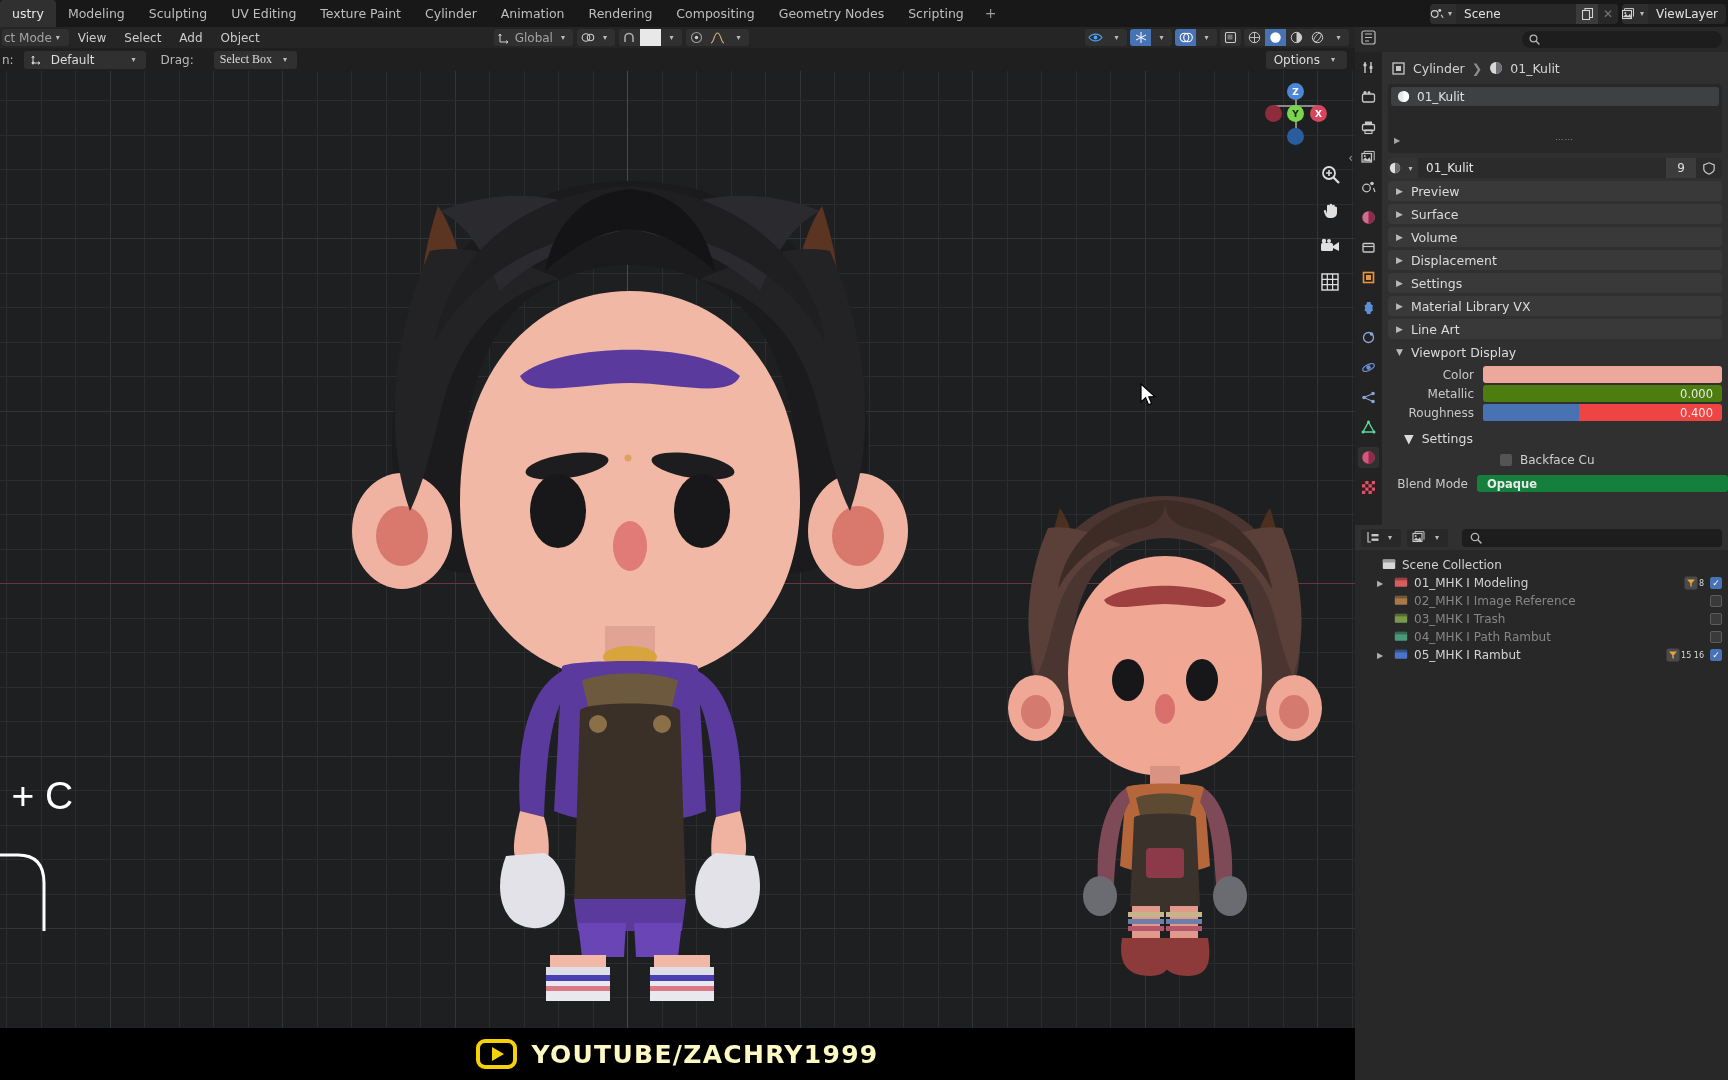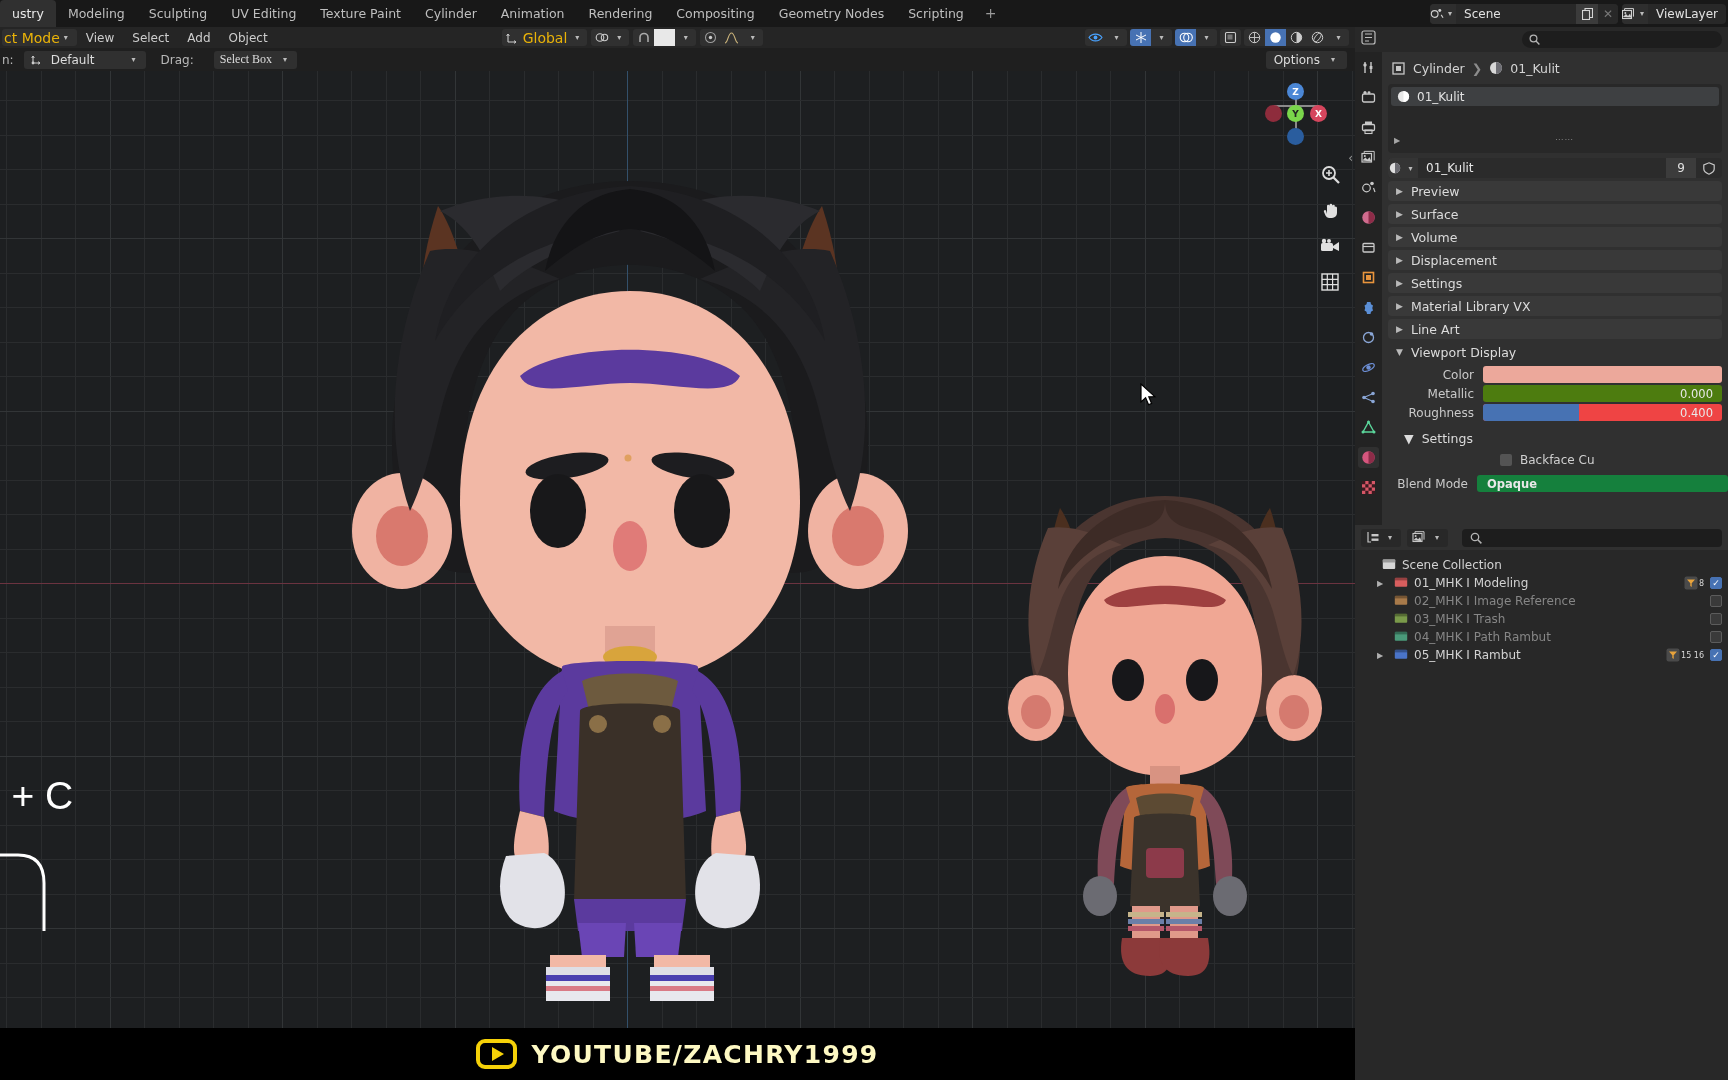--- a/index.html
+++ b/index.html
@@ -25,21 +25,21 @@
   .scene-btn { width:22px; height:20px; background:#3b3b3b; color:#d5d5d5;
     font-size:11px; display:flex; align-items:center; justify-content:center; }
   .scene-x { width:20px; height:20px; color:#777; font-size:12px;
     display:flex; align-items:center; justify-content:center; border-radius:0 4px 4px 0; background:#282828;}
   .vl-widget { display:flex; align-items:center; height:20px; background:#282828; border-radius:4px;}
   .vl-name { font-size:12px; color:#e2e2e2; padding:0 8px; height:20px; line-height:20px;}
 
   
   .vp-header { position:absolute; left:0; top:27px; width:1355px; height:21px;
     background:#252525; display:flex; align-items:center; }
-  .vpi { font-size:14px; color:#eab308; white-space:nowrap; }
+  .vpi { font-size:12px; color:#a3a3a3; white-space:nowrap; }
   .mode-sel { display:flex; align-items:center; height:17px; background:#303030;
     border-radius:3px; padding:0 5px 0 2px; margin-left:2px;}
   .menu-item { font-size:12px; color:#cdcdcd; padding:0 9px; }
   .vph-right { margin-left:auto; display:flex; align-items:center; gap:3px; padding-right:6px;}
   .btngrp { display:flex; align-items:center; height:17px; background:#303030;
     border-radius:3px; overflow:hidden;}
   .btngrp .b { width:21px; height:17px; display:flex; align-items:center;
     justify-content:center; color:#ccc; font-size:11px;}
   .btngrp .b.on { background:#4772b3; color:#fff; }
   .btngrp .b.lit { background:#e8e8e8; color:#222;}

